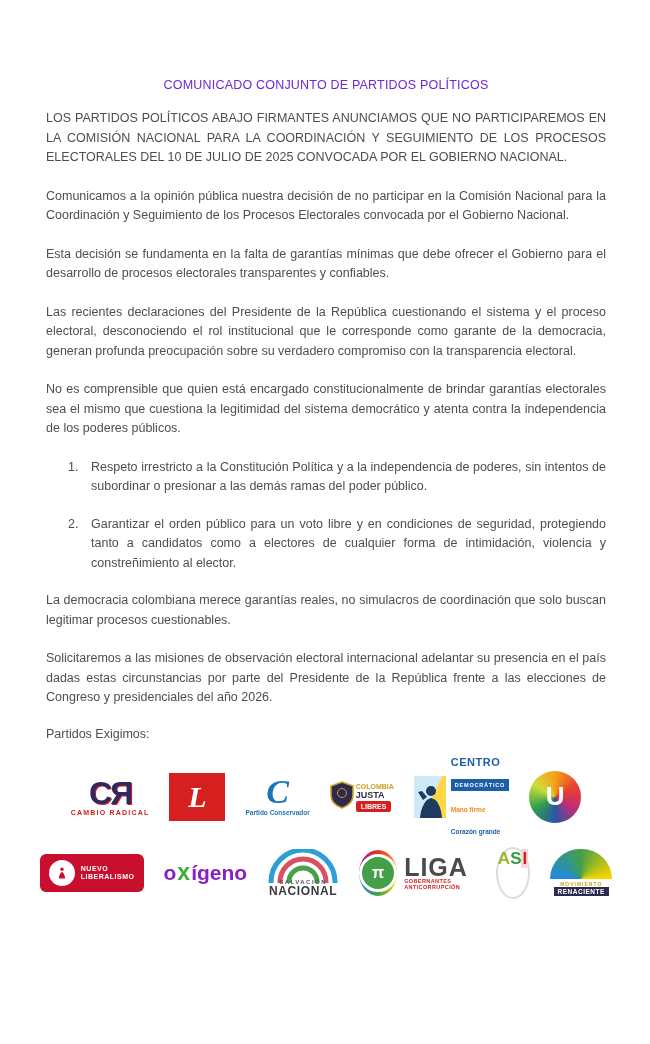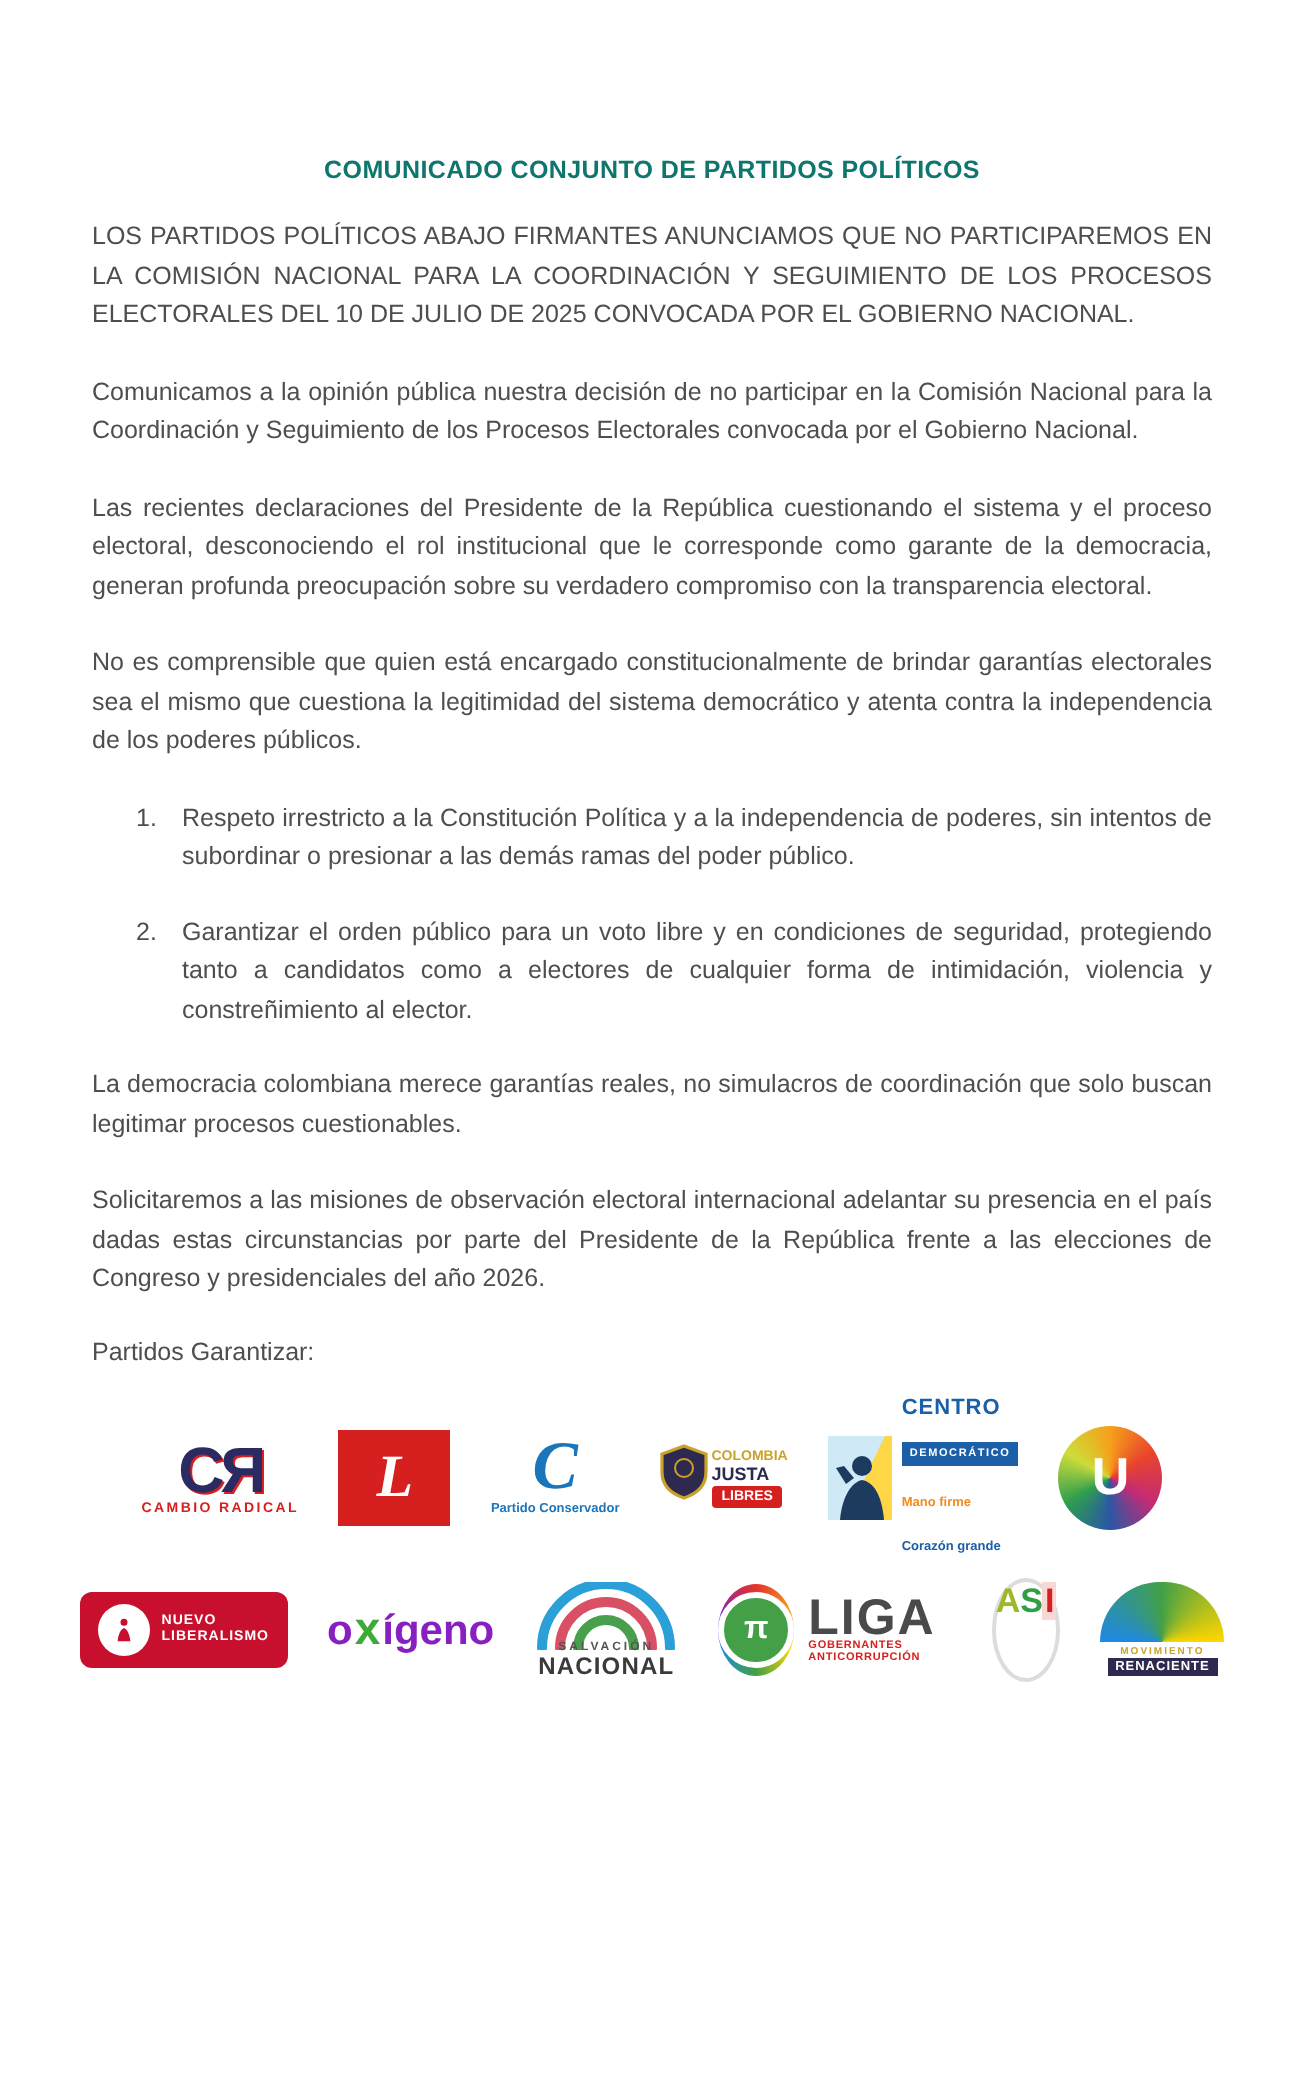--- a/index.html
+++ b/index.html
@@ -1,18 +1,18 @@
 <!DOCTYPE html>
 <html><head>
 <meta charset="utf-8">
 <style>
   html,body{margin:0;padding:0;background:#ffffff;}
   body{width:650px;height:1044px;overflow:hidden;font-family:"Liberation Sans","DejaVu Sans",sans-serif;}
   .page{width:650px;height:1044px;background:#fff;box-sizing:border-box;padding:78px 44px 0 46px;}
-  .title{text-align:center;font-weight:bold;font-size:12.5px;color:#0f766e;letter-spacing:.2px;margin:0 0 17px 0;}
+  .title{text-align:center;font-weight:normal;font-size:12.5px;color:#6d28d9;letter-spacing:.2px;margin:0 0 17px 0;}
   .para{margin:0 0 19px 0;text-align:justify;font-size:12.5px;line-height:19.5px;color:#4e4e4e;}
   .intro{text-transform:none;}
   .list{margin:0 0 0 0;}
   .list-item{display:flex;gap:9px;padding-left:22px;margin:0 0 18px 0;font-size:12.5px;line-height:19.5px;color:#4e4e4e;}
   .list-num{flex:0 0 14px;}
   .list-text{flex:1;text-align:justify;}
   .firmantes{margin:0 0 16px 0;font-size:12.5px;color:#4e4e4e;}
   .logos-row{display:flex;align-items:center;justify-content:center;gap:20px;margin-bottom:10px;}
   .logo{display:flex;flex-direction:column;align-items:center;justify-content:center;}
   
@@ -74,38 +74,39 @@
 </head>
 <body>
 
 <div class="page">
 
   <h1 class="title">COMUNICADO CONJUNTO DE PARTIDOS POLÍTICOS</h1>
 
   <p class="para intro">LOS PARTIDOS POLÍTICOS ABAJO FIRMANTES ANUNCIAMOS QUE NO PARTICIPAREMOS EN LA COMISIÓN NACIONAL PARA LA COORDINACIÓN Y SEGUIMIENTO DE LOS PROCESOS ELECTORALES DEL 10 DE JULIO DE 2025 CONVOCADA POR EL GOBIERNO NACIONAL.</p>
 
   <p class="para">Comunicamos a la opinión pública nuestra decisión de no participar en la Comisión Nacional para la Coordinación y Seguimiento de los Procesos Electorales convocada por el Gobierno Nacional.</p>
+  <p class="para">Esta decisión se fundamenta en la falta de garantías mínimas que debe ofrecer el Gobierno para el desarrollo de procesos electorales transparentes y confiables.</p>
   <p class="para">Las recientes declaraciones del Presidente de la República cuestionando el sistema y el proceso electoral, desconociendo el rol institucional que le corresponde como garante de la democracia, generan profunda preocupación sobre su verdadero compromiso con la transparencia electoral.</p>
   <p class="para">No es comprensible que quien está encargado constitucionalmente de brindar garantías electorales sea el mismo que cuestiona la legitimidad del sistema democrático y atenta contra la independencia de los poderes públicos.</p>
 
   <div class="list">
     <div class="list-item">
       <span class="list-num">1.</span>
       <span class="list-text">Respeto irrestricto a la Constitución Política y a la independencia de poderes, sin intentos de subordinar o presionar a las demás ramas del poder público.</span>
     </div>
     <div class="list-item">
       <span class="list-num">2.</span>
       <span class="list-text">Garantizar el orden público para un voto libre y en condiciones de seguridad, protegiendo tanto a candidatos como a electores de cualquier forma de intimidación, violencia y constreñimiento al elector.</span>
     </div>
   </div>
 
   <p class="para">La democracia colombiana merece garantías reales, no simulacros de coordinación que solo buscan legitimar procesos cuestionables.</p>
   <p class="para">Solicitaremos a las misiones de observación electoral internacional adelantar su presencia en el país dadas estas circunstancias por parte del Presidente de la República frente a las elecciones de Congreso y presidenciales del año 2026.</p>
 
-  <p class="firmantes">Partidos Garantizar:</p>
+  <p class="firmantes">Partidos Exigimos:</p>
 
   <div class="logos-row">
 
     <div class="logo">
       <span class="cr-mono">CЯ</span>
       <span class="cr-cap">CAMBIO RADICAL</span>
     </div>
 
     <div class="logo lib-box">
       <span class="lib-letter">L</span>

